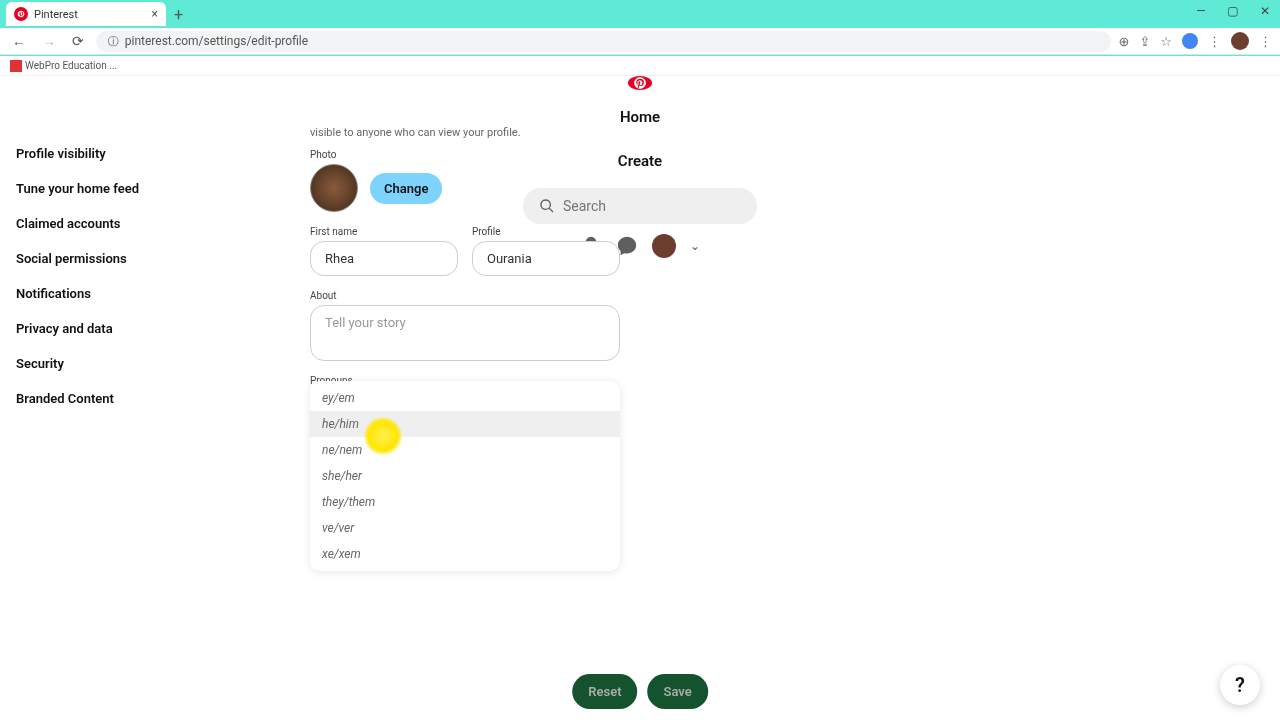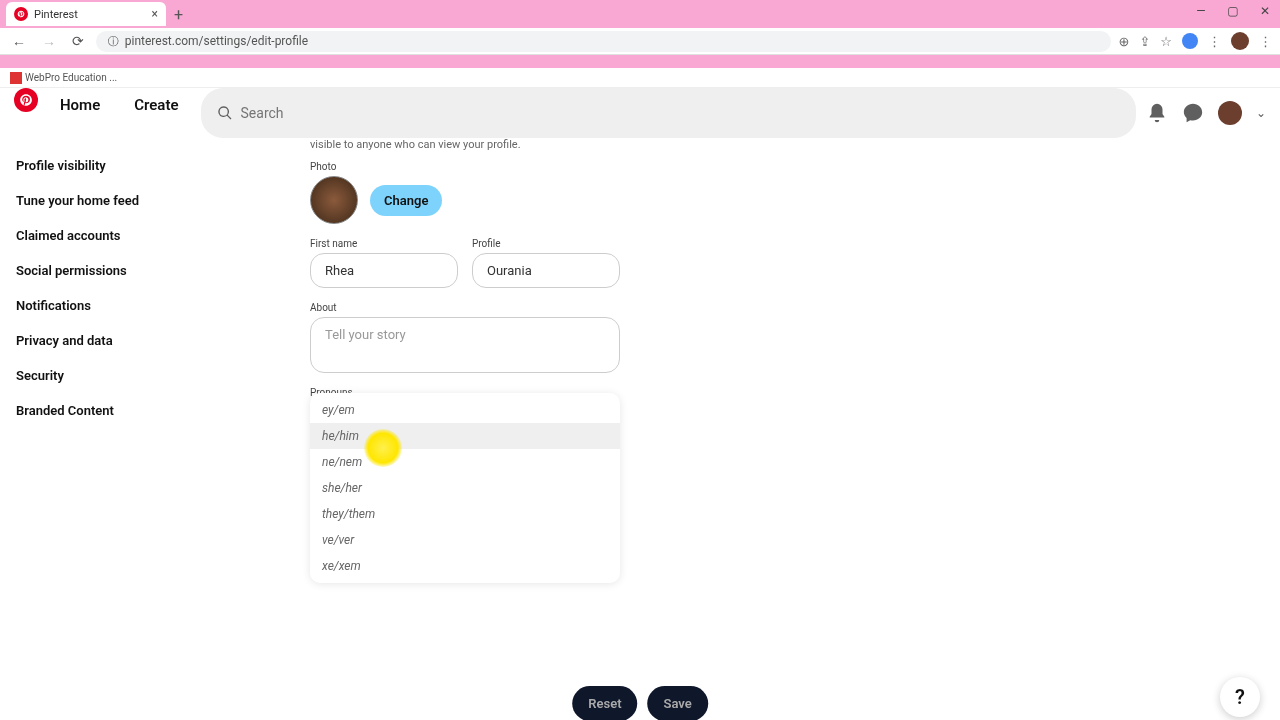--- a/index.html
+++ b/index.html
@@ -1,19 +1,19 @@
 <!DOCTYPE html>
 <html><head>
 <meta charset="utf-8">
 <style>
 * { margin: 0; padding: 0; box-sizing: border-box; font-family: -apple-system, BlinkMacSystemFont, "Segoe UI", Roboto, Helvetica, Arial, sans-serif; }
 body { width: 1280px; height: 720px; overflow: hidden; background: #fff; }
 
 
-.browser-chrome { background: #f9a8d4; height: 68px; }
+.browser-chrome { background: #5eead4; height: 56px; }
 .tab-bar { display: flex; align-items: center; height: 28px; padding-left: 6px; }
 .tab { display: flex; align-items: center; background: #fff; border-radius: 6px 6px 0 0; padding: 4px 8px; width: 160px; height: 24px; font-size: 11px; gap: 6px; }
 .tab-favicon { width: 14px; height: 14px; background: #e60023; border-radius: 50%; display: flex; align-items: center; justify-content: center; }
 .tab-favicon svg { width: 8px; height: 8px; }
 .tab-title { flex: 1; color: #333; }
 .tab-close { color: #555; font-size: 12px; cursor: pointer; }
 .new-tab { color: #555; font-size: 16px; padding: 0 8px; cursor: pointer; }
 .window-controls { position: absolute; right: 6px; top: 4px; display: flex; gap: 14px; }
 .window-controls span { font-size: 12px; color: #444; cursor: pointer; width: 18px; text-align: center; }
 
@@ -25,21 +25,21 @@
 .addr-icons span { font-size: 13px; color: #666; cursor: pointer; }
 .ext-icon { width: 16px; height: 16px; border-radius: 50%; }
 .ext-blue { background: #4285f4; }
 .ext-brown { width: 18px; height: 18px; background: #6b3e2e; border-radius: 50%; }
 
 .bookmarks-bar { height: 20px; background: #fff; display: flex; align-items: center; padding: 0 10px; font-size: 10px; color: #555; gap: 4px; border-bottom: 1px solid #eee; }
 .bookmark-item { display: flex; align-items: center; gap: 3px; cursor: pointer; }
 .bm-icon { width: 12px; height: 12px; background: #d33; }
 
 
-.pin-header { height: 50px; display: flex; padding: 0 14px; gap: 10px; }
+.pin-header { height: 50px; display: flex; align-items: center; padding: 0 14px; gap: 10px; flex-direction: column; }
 .pin-logo { width: 24px; height: 24px; background: #e60023; border-radius: 50%; display: flex; align-items: center; justify-content: center; cursor: pointer; }
 .pin-logo svg { width: 14px; height: 14px; fill: #fff; }
 .pin-nav-btn { font-size: 15px; font-weight: 600; color: #111; padding: 8px 12px; cursor: pointer; border-radius: 22px; }
 .pin-search { flex: 1; background: #efefef; border-radius: 22px; padding: 10px 16px; display: flex; align-items: center; gap: 8px; }
 .pin-search input { border: none; background: transparent; outline: none; font-size: 14px; flex: 1; color: #5f5f5f; }
 .pin-header-icons { display: flex; gap: 14px; align-items: center; }
 .hdr-icon { width: 22px; height: 22px; color: #5f5f5f; cursor: pointer; }
 .hdr-avatar { width: 24px; height: 24px; border-radius: 50%; background: #6b3e2e; cursor: pointer; }
 .hdr-chevron { color: #5f5f5f; font-size: 12px; cursor: pointer; }
 
@@ -69,21 +69,21 @@
 .dropdown-inner { max-height: 190px; overflow-y: auto; padding: 4px 0; }
 .dropdown-item { padding: 6px 12px; font-size: 12px; color: #666; cursor: pointer; position: relative; }
 .dropdown-item.hovered { background: #efefef; }
 .dropdown-inner::-webkit-scrollbar { width: 8px; }
 .dropdown-inner::-webkit-scrollbar-thumb { background: #bbbbbb; border-radius: 4px; }
 .dropdown-inner::-webkit-scrollbar-track { background: #f5f5f5; }
 
 .highlight-cursor { position: absolute; width: 38px; height: 38px; background: radial-gradient(circle, #fff04d 0%, #ffe600 55%, rgba(255,230,0,0) 75%); border-radius: 50%; pointer-events: none; z-index: 10; }
 
 .footer-buttons { position: absolute; bottom: 12px; left: 50%; transform: translateX(-50%); display: flex; gap: 10px; }
-.footer-btn { background: #0f172a; border: none; border-radius: 20px; padding: 10px 16px; font-size: 13px; font-weight: 600; color: #aaa; cursor: pointer; margin-top: 45px; }
+.footer-btn { background: #14532d; border: none; border-radius: 20px; padding: 10px 16px; font-size: 13px; font-weight: 600; color: #aaa; cursor: pointer; margin-top: 45px; }
 
 .help-fab { position: absolute; bottom: 16px; right: 20px; width: 40px; height: 40px; border-radius: 50%; background: #fff; box-shadow: 0 2px 8px rgba(0,0,0,0.2); display: flex; align-items: center; justify-content: center; font-size: 20px; font-weight: 600; color: #111; cursor: pointer; }
 </style>
 </head>
 <body>
 
 <div class="browser-chrome">
   <div class="tab-bar">
     <div class="tab">
       <div class="tab-favicon">

